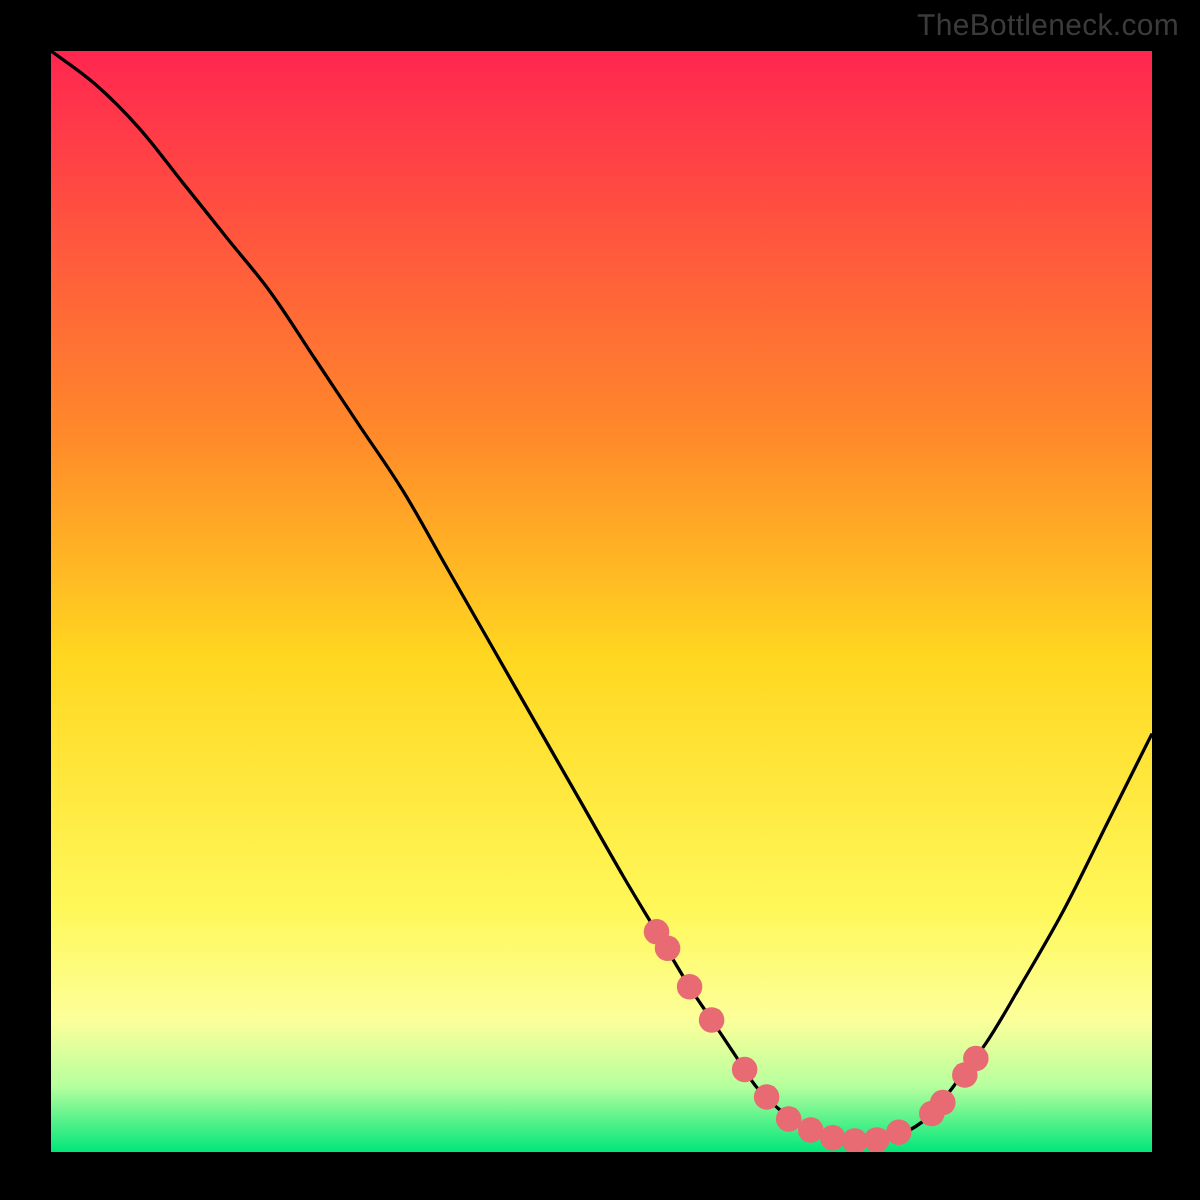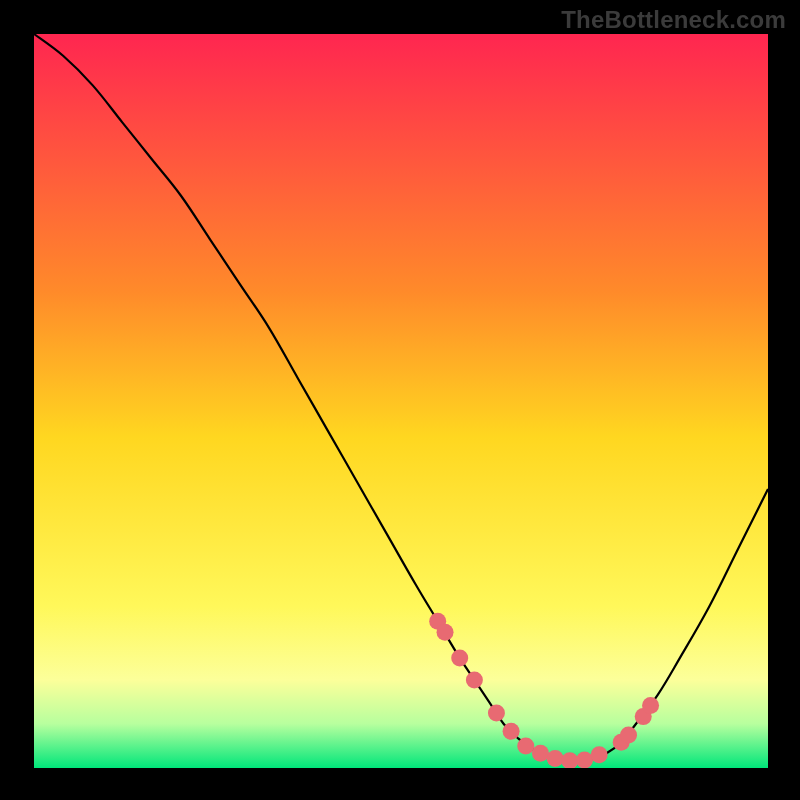--- a/index.html
+++ b/index.html
@@ -15,22 +15,22 @@
     position: relative;
     width: 800px;
     height: 800px;
     background: #000;
   }
   .watermark {
     position: absolute;
     top: 6px;
     right: 14px;
     color: #3b3b3b;
-    font-size: 24px;
-    font-weight: 700;
+    font-size: 20px;
+    font-weight: 400;
     letter-spacing: 0.2px;
   }
   .plot {
     position: absolute;
     left: 34px;
     top: 34px;
     width: 734px;
     height: 734px;
   }
   svg { display: block; }

